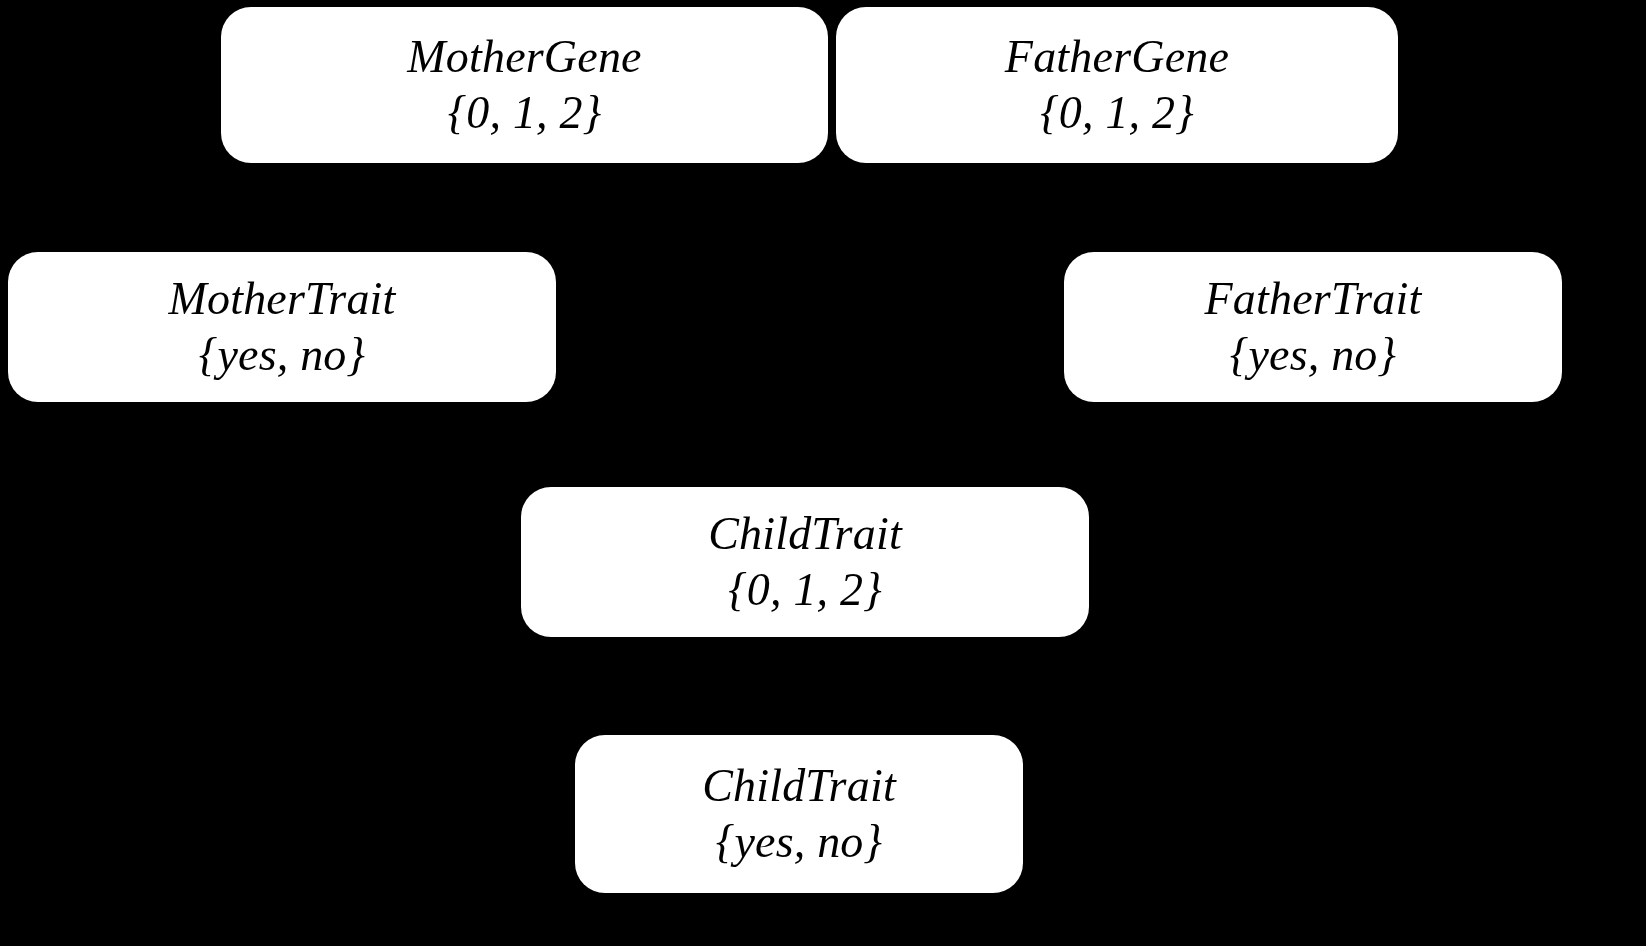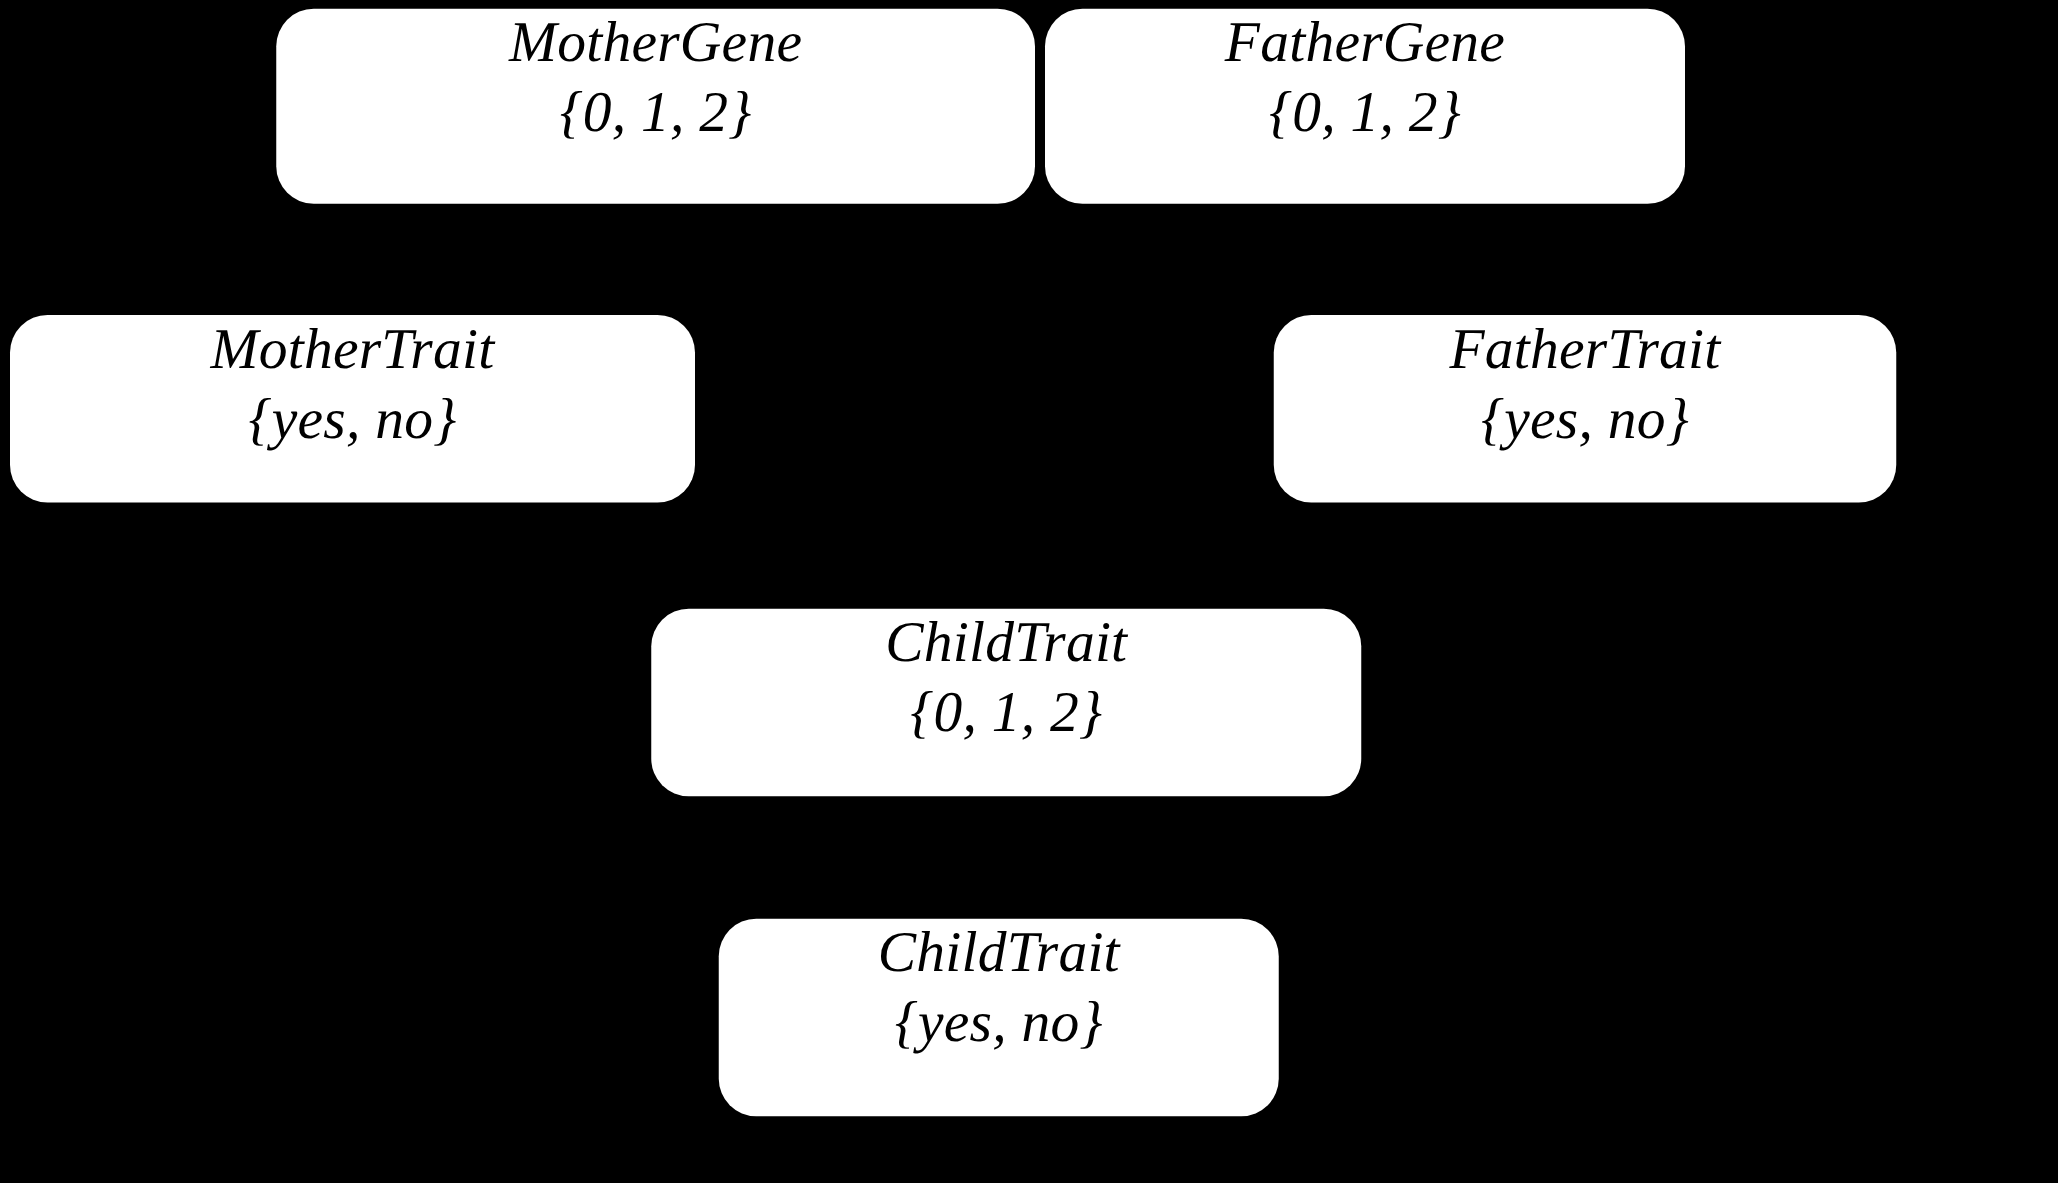--- a/index.html
+++ b/index.html
@@ -15,21 +15,21 @@
     background: #000000;
     overflow: hidden;
   }
   .node {
     position: absolute;
     background: #ffffff;
     border-radius: 30px;
     display: flex;
     flex-direction: column;
     align-items: center;
-    justify-content: flex-start;
+    justify-content: center;
     box-sizing: border-box;
     color: #000000;
     font-family: "Liberation Serif", "DejaVu Serif", serif;
     font-style: italic;
     line-height: 1.18;
     text-align: center;
     user-select: none;
   }
   .node-label {
     font-size: 46px;
@@ -39,23 +39,23 @@
   }
   .node-domain {
     font-size: 46px;
     letter-spacing: 0.2px;
     white-space: nowrap;
     margin-top: 2px;
   }
 
   
   #node-mother-gene  { left: 221px; top: 7px;   width: 607px; height: 156px; }
-  #node-father-gene  { left: 836px; top: 7px;   width: 512px; height: 156px; }
+  #node-father-gene  { left: 836px; top: 7px;   width: 562px; height: 156px; }
   #node-mother-trait { left: 8px;   top: 252px; width: 548px; height: 150px; }
-  #node-father-trait { left: 1019px;top: 252px; width: 498px; height: 150px; }
+  #node-father-trait { left: 1064px;top: 252px; width: 498px; height: 150px; }
   #node-child-gene   { left: 521px; top: 487px; width: 568px; height: 150px; }
   #node-child-trait  { left: 575px; top: 735px; width: 448px; height: 158px; }
 
   .edge-layer {
     position: absolute;
     left: 0;
     top: 0;
     width: 1646px;
     height: 946px;
     pointer-events: none;

